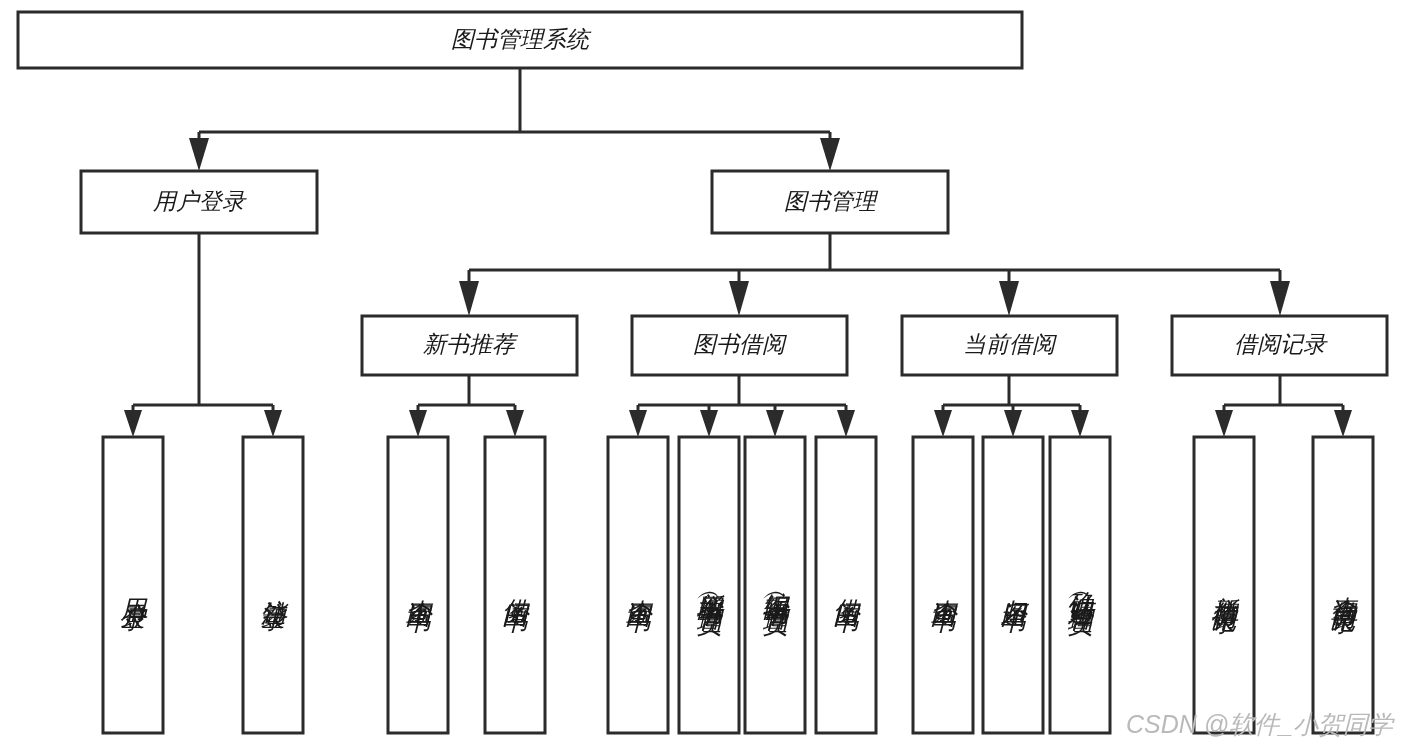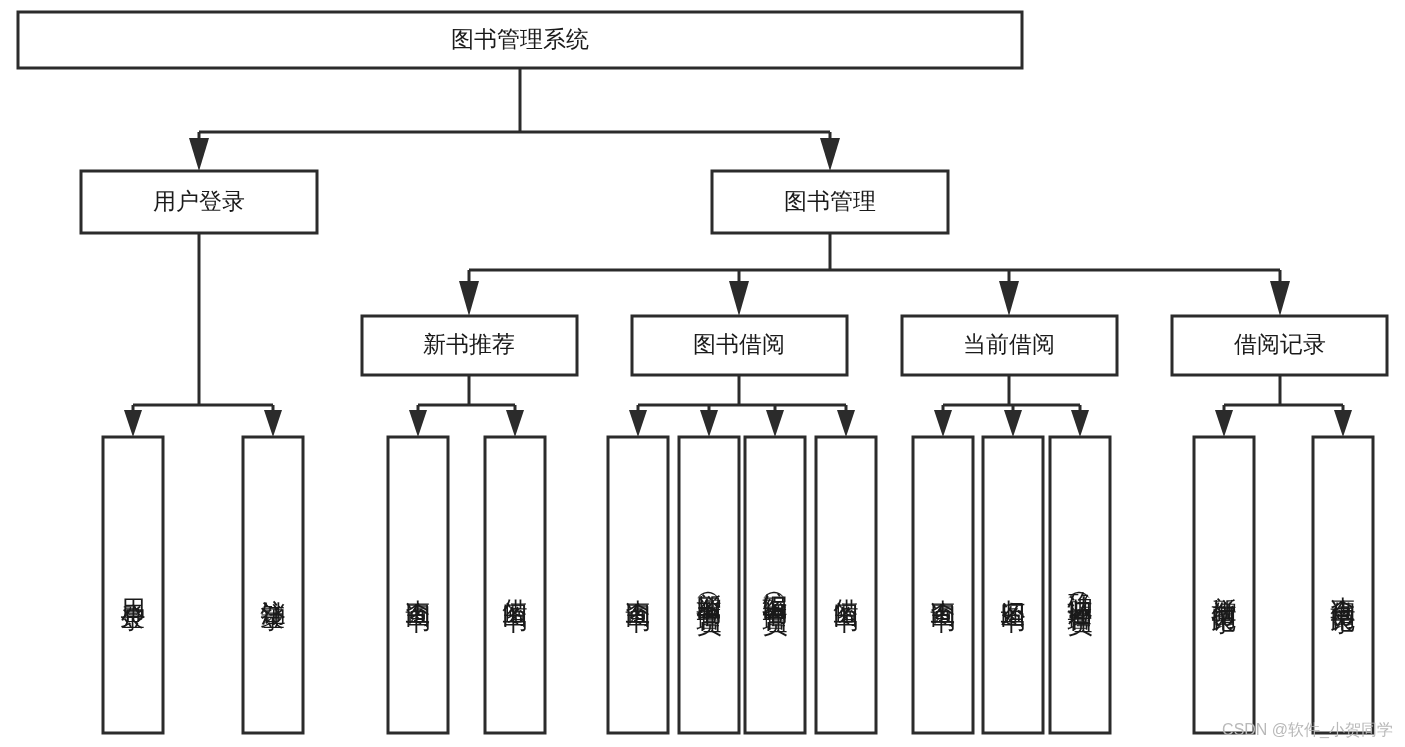--- a/index.html
+++ b/index.html
@@ -9,20 +9,21 @@
   }
   body {
     font-family: "Liberation Sans", "DejaVu Sans", sans-serif;
   }
   #canvas {
     position: relative;
     width: 1405px;
     height: 747px;
     background: #ffffff;
     overflow: hidden;
+    font-style: italic;
   }
   svg.diagram {
     position: absolute;
     left: 0;
     top: 0;
     width: 1405px;
     height: 747px;
   }
   .node-box {
     fill: #ffffff;
@@ -59,21 +60,21 @@
     align-items: center;
     justify-content: center;
     white-space: nowrap;
     user-select: none;
   }
   .watermark {
     position: absolute;
     right: 12px;
     bottom: 6px;
     font-family: "Liberation Sans", "DejaVu Sans", sans-serif;
-    font-size: 16px;
+    font-size: 25px;
     color: #b9b9b9;
     white-space: nowrap;
     user-select: none;
   }
 </style>
 </head>
 <body>
 
 <div id="canvas">
 

